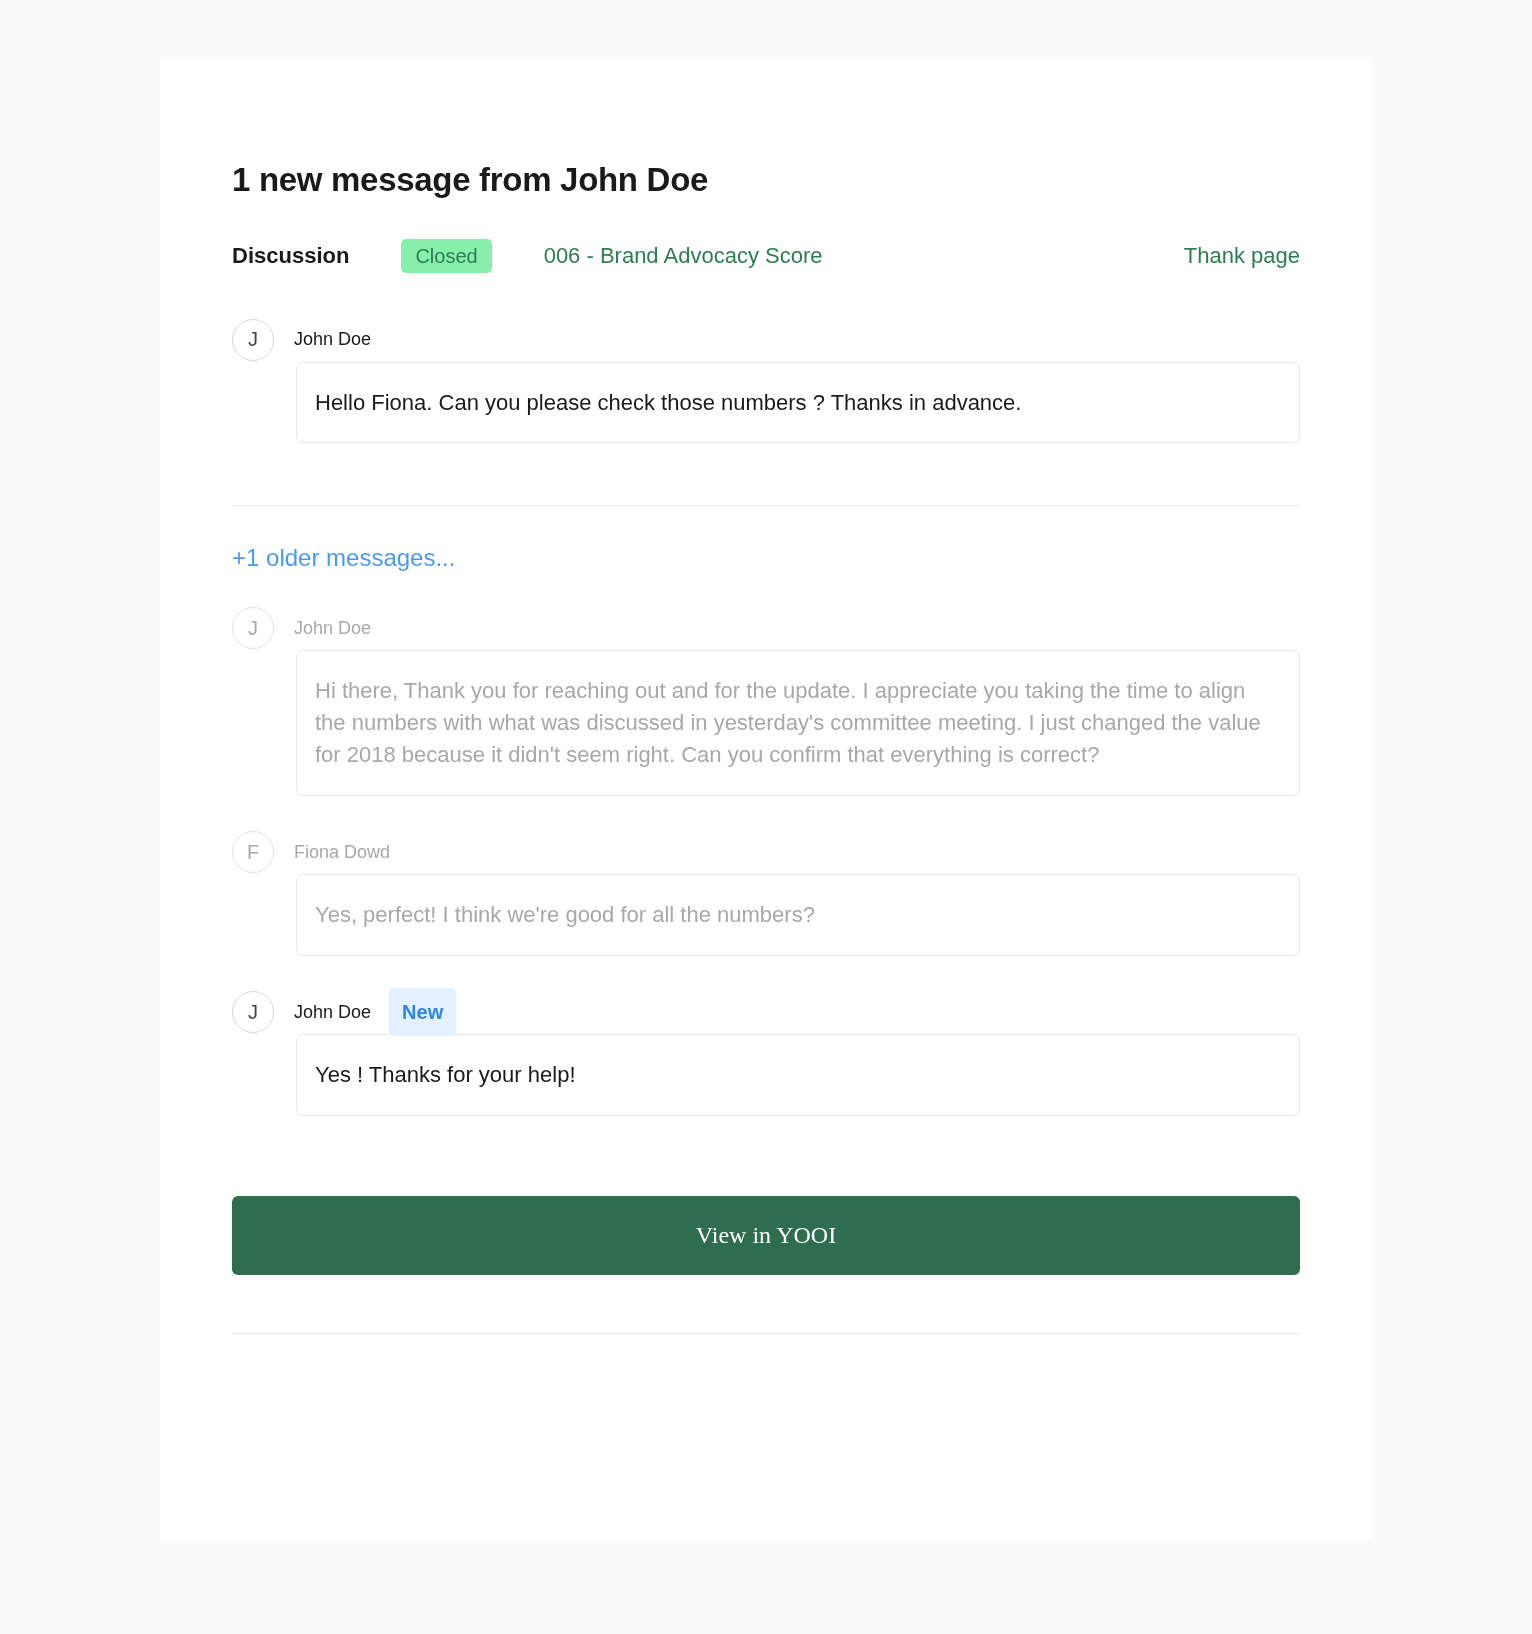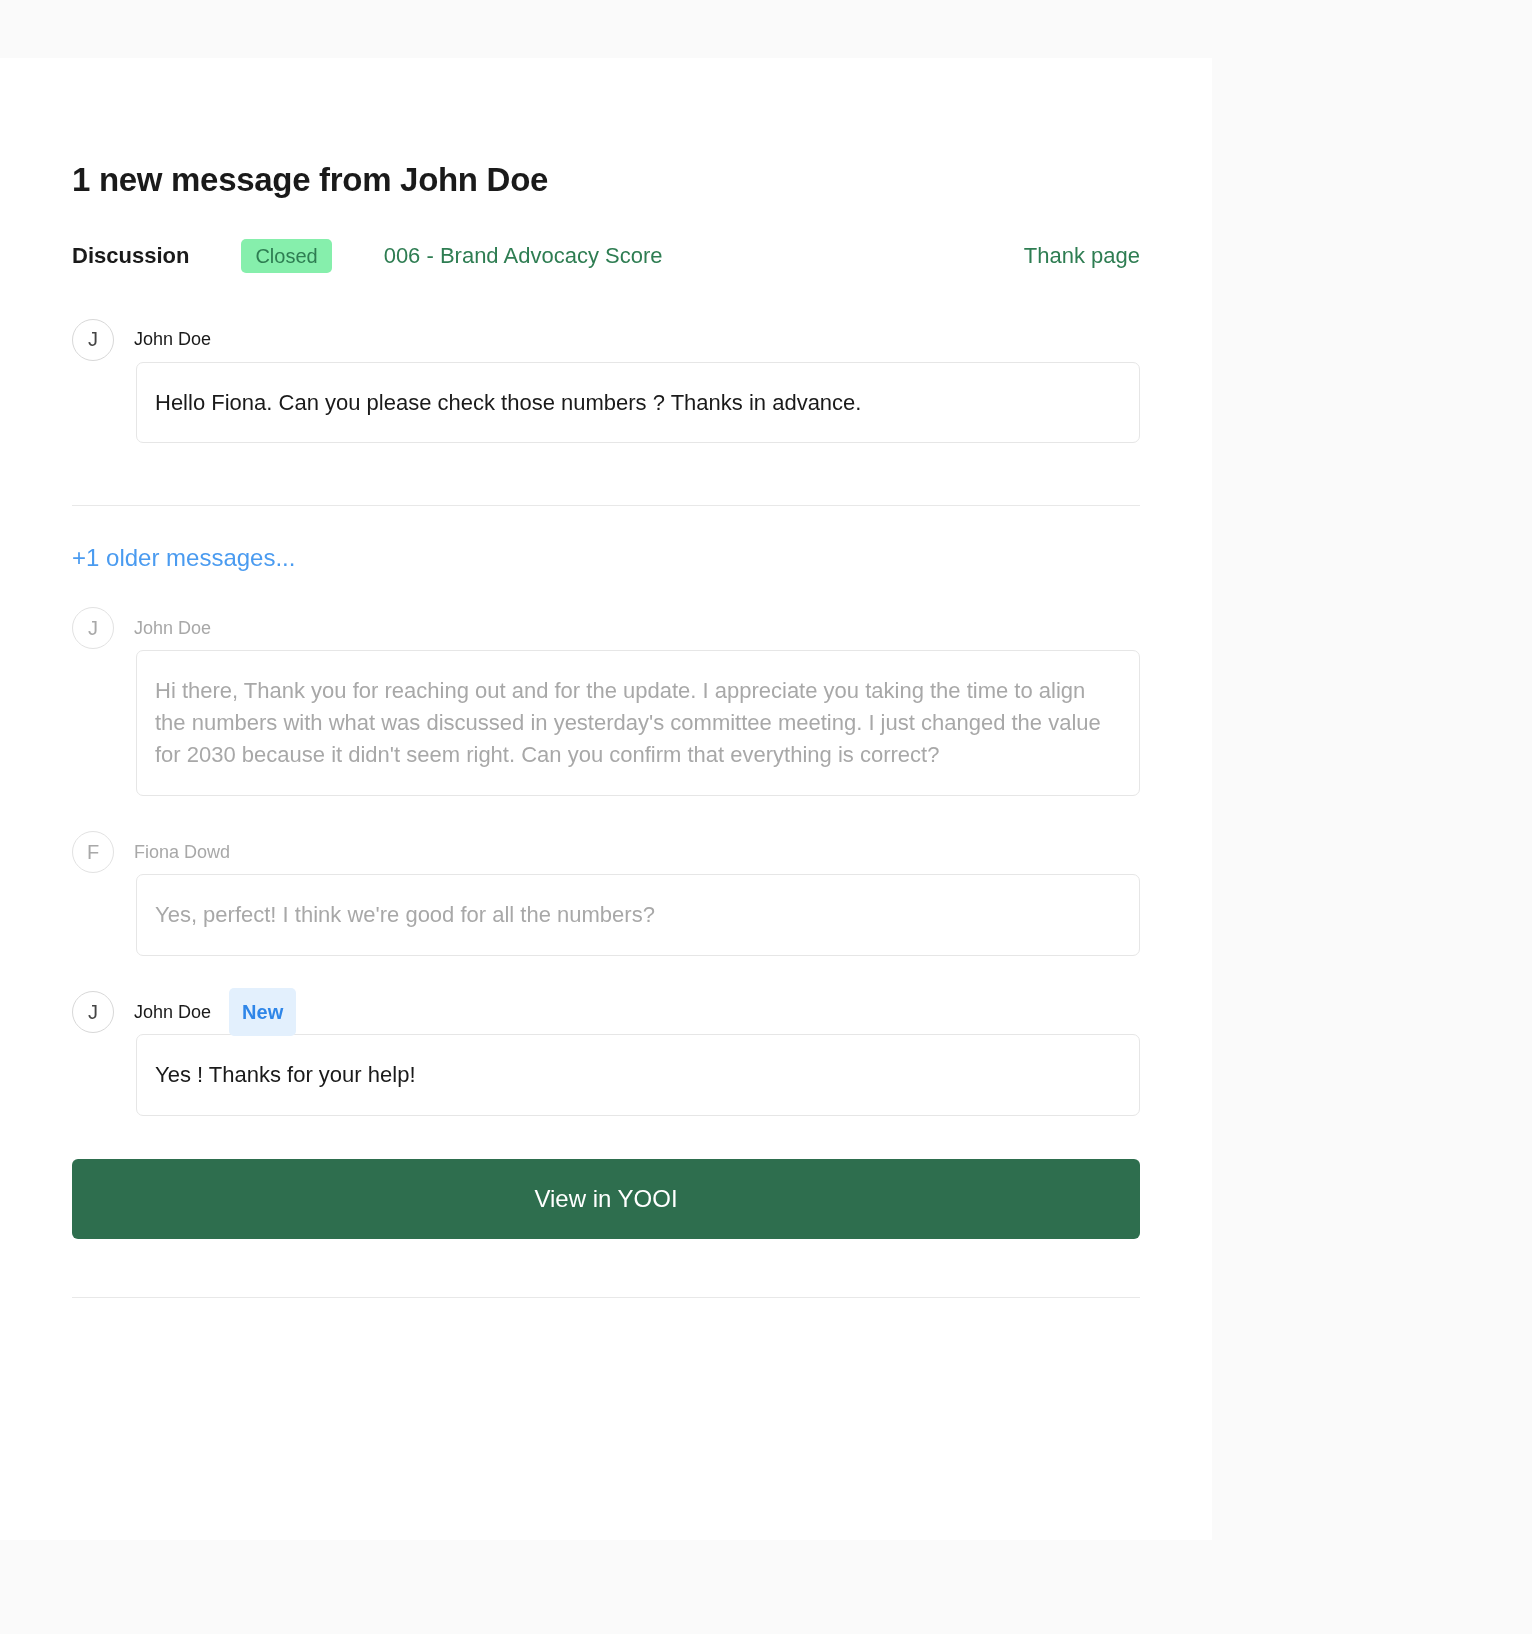--- a/index.html
+++ b/index.html
@@ -13,20 +13,21 @@
     height: 1634px;
     overflow: hidden;
   }
   .page {
     width: 1532px;
     height: 1634px;
     background: #fafafa;
     box-sizing: border-box;
     padding: 58px 0 0 0;
     display: flex;
+    justify-content: center;
   }
   .card {
     width: 1212px;
     background: #ffffff;
     box-sizing: border-box;
     padding: 0 72px;
     height: 1482px;
   }
   .inner {
     padding-top: 102px;
@@ -143,29 +144,29 @@
     display: block;
     margin-top: 38px;
     font-size: 24px;
     color: #4a9bf0;
     text-decoration: none;
     cursor: pointer;
   }
   .cta {
     display: block;
     width: 100%;
-    margin-top: 43px;
+    margin-top: 80px;
     background: #2e6e4e;
     color: #ffffff;
     font-size: 24px;
     border: none;
     border-radius: 6px;
     padding: 26px 0;
     cursor: pointer;
-    font-family: Liberation Sans, sans-serif;
+    font-family: Liberation Serif, serif;
   }
   .bottom-divider {
     border: none;
     border-top: 1px solid #e8e8e8;
     margin-top: 58px;
   }
 </style>
 </head>
 <body>
 
@@ -192,21 +193,21 @@
 
       <hr class="divider">
 
       <a class="older-link">+1 older messages...</a>
 
       <div class="msg-block older">
         <div class="author-row">
           <span class="avatar muted">J</span>
           <span class="author-name muted">John Doe</span>
         </div>
-        <div class="bubble muted">Hi there, Thank you for reaching out and for the update. I appreciate you taking the time to align the numbers with what was discussed in yesterday's committee meeting. I just changed the value for 2030 because it didn't seem right. Can you confirm that everything is correct?</div>
+        <div class="bubble muted">Hi there, Thank you for reaching out and for the update. I appreciate you taking the time to align the numbers with what was discussed in yesterday's committee meeting. I just changed the value for 2018 because it didn't seem right. Can you confirm that everything is correct?</div>
       </div>
 
       <div class="msg-block older">
         <div class="author-row">
           <span class="avatar muted">F</span>
           <span class="author-name muted">Fiona Dowd</span>
         </div>
         <div class="bubble muted">Yes, perfect! I think we're good for all the numbers?</div>
       </div>
 

